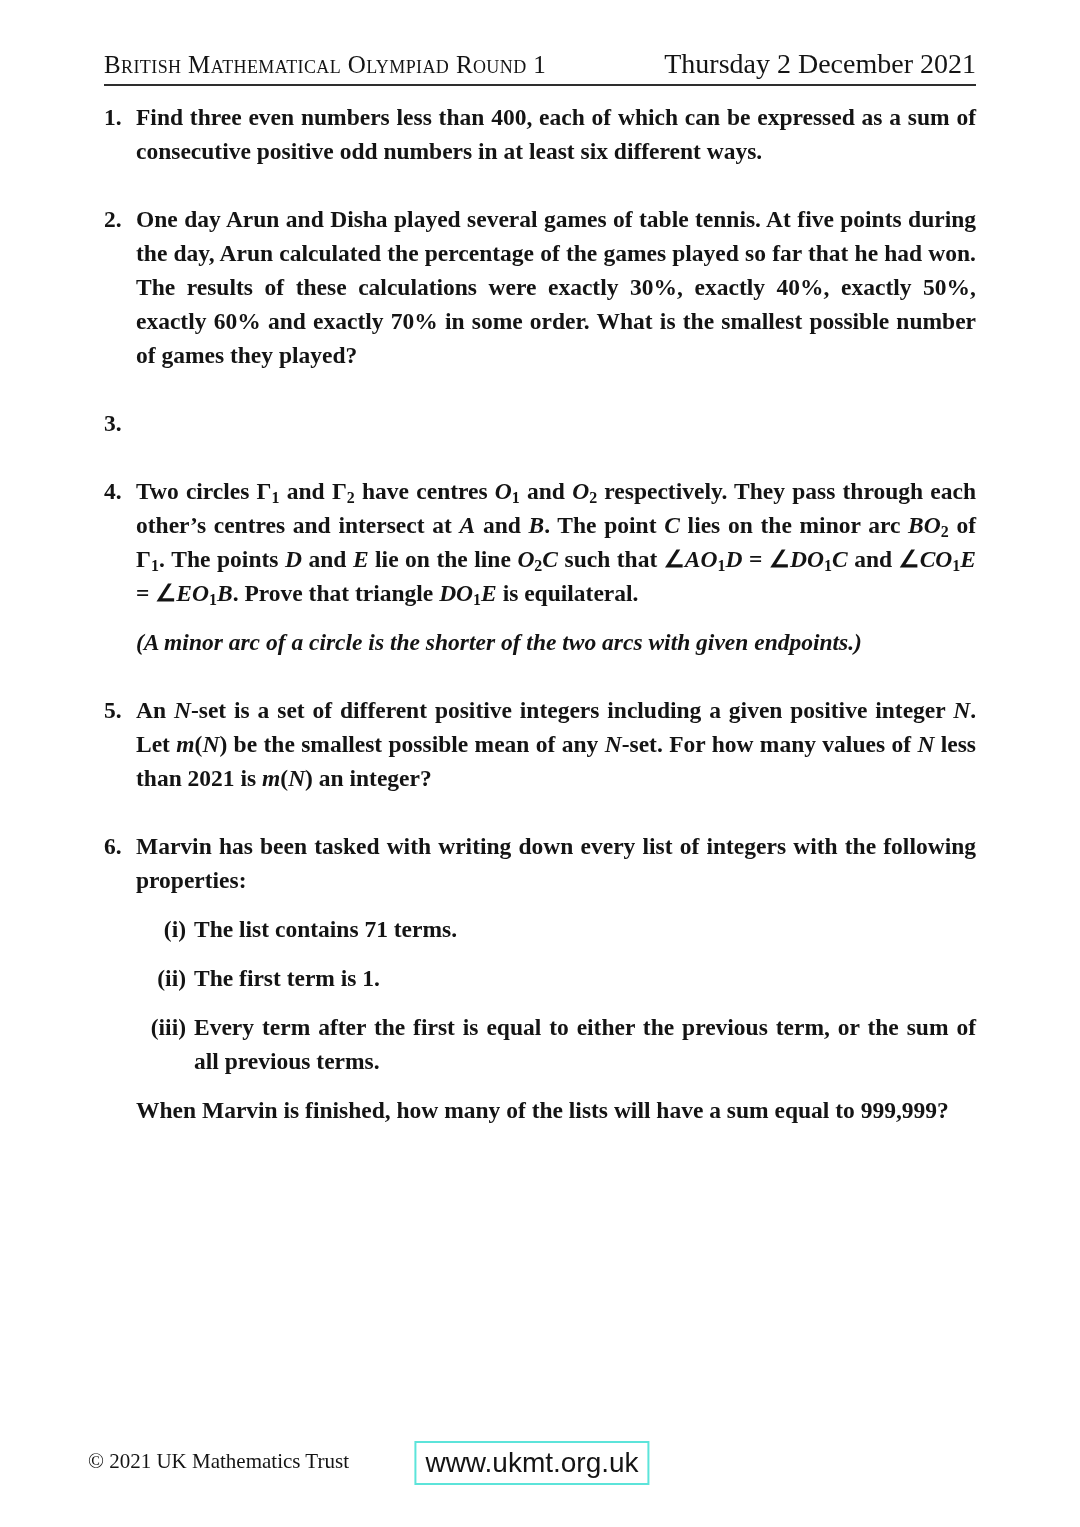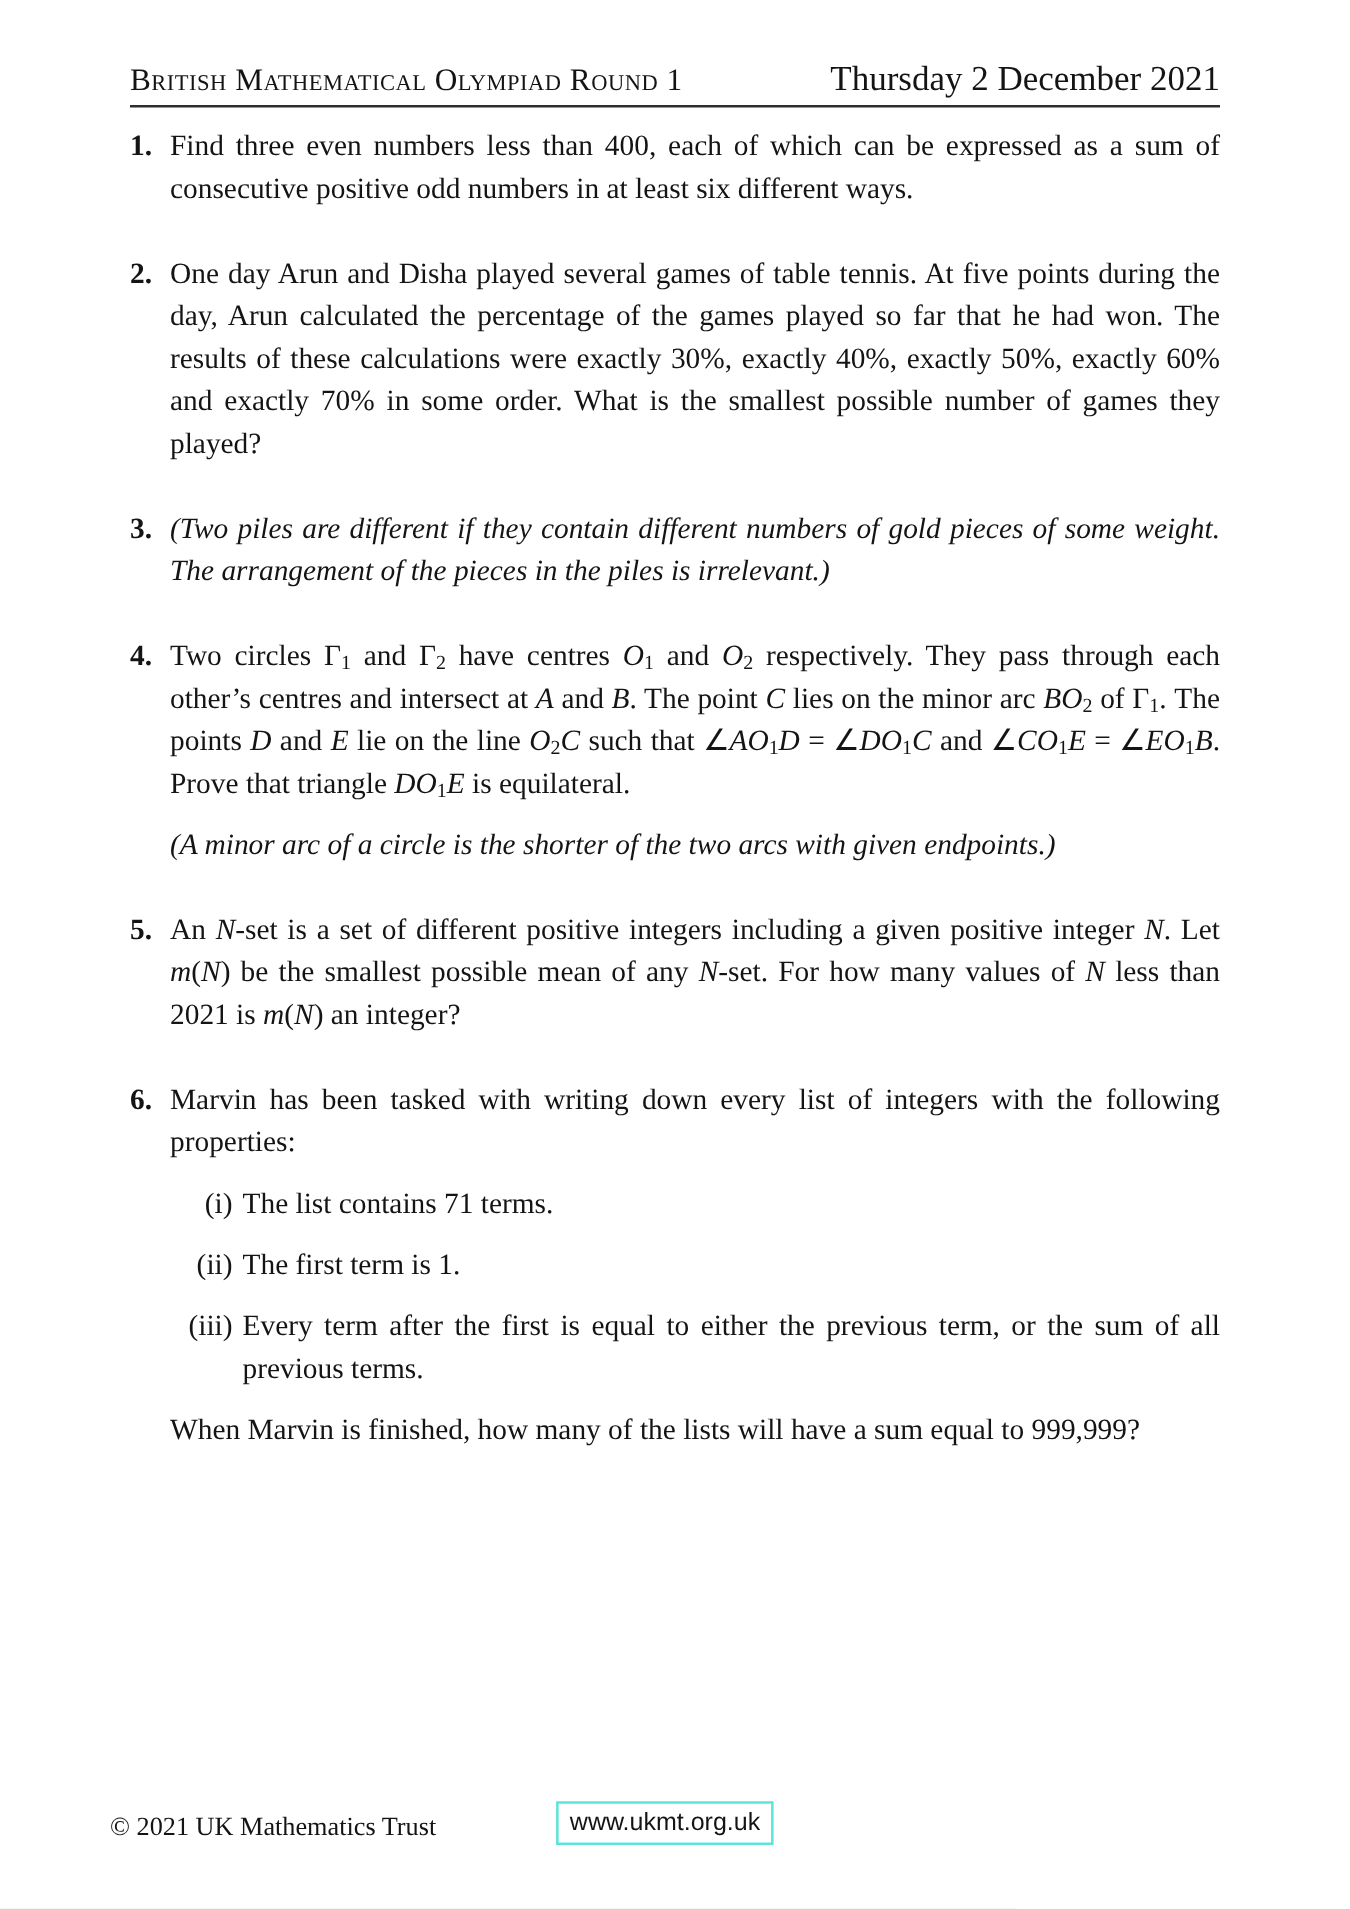--- a/index.html
+++ b/index.html
@@ -29,21 +29,21 @@
   #problems {
     position:absolute; top:100px; left:104px; right:104px;
     font-size:23.5px; line-height:34px;
   }
   .problem {
     display:grid;
     grid-template-columns:32px 1fr;
   }
   .problem + .problem { margin-top:34px; }
   .pnum { font-weight:bold; }
-  .pbody { text-align:justify; }
+  .pbody { text-align:justify;font-weight:bold; }
   .pbody > * + * { margin-top:15px; }
   .note { font-style:italic; }
   .item {
     display:grid;
     grid-template-columns:50px 1fr;
     column-gap:8px;
     text-align:justify;
   }
   .item-label { text-align:right; }
   .m { font-style:italic; }
@@ -55,21 +55,21 @@
   .copyright {
     position:absolute; left:0; top:8px;
     font-size:21px;
   }
   .link-box {
     position:absolute; left:50%; top:0;
     transform:translateX(-50%);
     border:2px solid #5ce4da;
     padding:4px 9px;
     font-family:"Liberation Sans", sans-serif;
-    font-size:20px;
+    font-size:28px;
     color:#141414;
     text-decoration:none;
     white-space:nowrap;
     cursor:pointer;
   }
 </style>
 </head>
 <body>
 
 <div class="page">
@@ -90,21 +90,20 @@
       </div>
       <div class="problem">
         <div class="pnum">2.</div>
         <div class="pbody">
           <div class="para"><span>One day Arun and Disha played several games of table tennis. At five points during the day, Arun calculated the percentage of the games played so far that he had won. The results of these calculations were exactly 30%, exactly 40%, exactly 50%, exactly 60% and exactly 70% in some order. What is the smallest possible number of games they played?</span></div>
         </div>
       </div>
       <div class="problem">
         <div class="pnum">3.</div>
         <div class="pbody">
-          <div class="para note"><span>(Two piles are different if they contain different numbers of gold pieces of some weight. The arrangement of the pieces in the piles is irrelevant.)</span></div>
         </div>
       </div>
       <div class="problem">
         <div class="pnum">4.</div>
         <div class="pbody">
           <div class="para"><span>Two circles Γ</span><span class="sub">1</span><span> and Γ</span><span class="sub">2</span><span> have centres </span><span class="m">O</span><span class="sub">1</span><span> and </span><span class="m">O</span><span class="sub">2</span><span> respectively.  They pass through each other’s centres and intersect at </span><span class="m">A</span><span> and </span><span class="m">B</span><span>. The point </span><span class="m">C</span><span> lies on the minor arc </span><span class="m">BO</span><span class="sub">2</span><span> of Γ</span><span class="sub">1</span><span>. The points </span><span class="m">D</span><span> and </span><span class="m">E</span><span> lie on the line </span><span class="m">O</span><span class="sub">2</span><span class="m">C</span><span> such that ∠</span><span class="m">AO</span><span class="sub">1</span><span class="m">D</span><span> = ∠</span><span class="m">DO</span><span class="sub">1</span><span class="m">C</span><span> and ∠</span><span class="m">CO</span><span class="sub">1</span><span class="m">E</span><span> = ∠</span><span class="m">EO</span><span class="sub">1</span><span class="m">B</span><span>.  Prove that triangle </span><span class="m">DO</span><span class="sub">1</span><span class="m">E</span><span> is equilateral.</span></div>
           <div class="para note"><span>(A minor arc of a circle is the shorter of the two arcs with given endpoints.)</span></div>
         </div>
       </div>
       <div class="problem">

